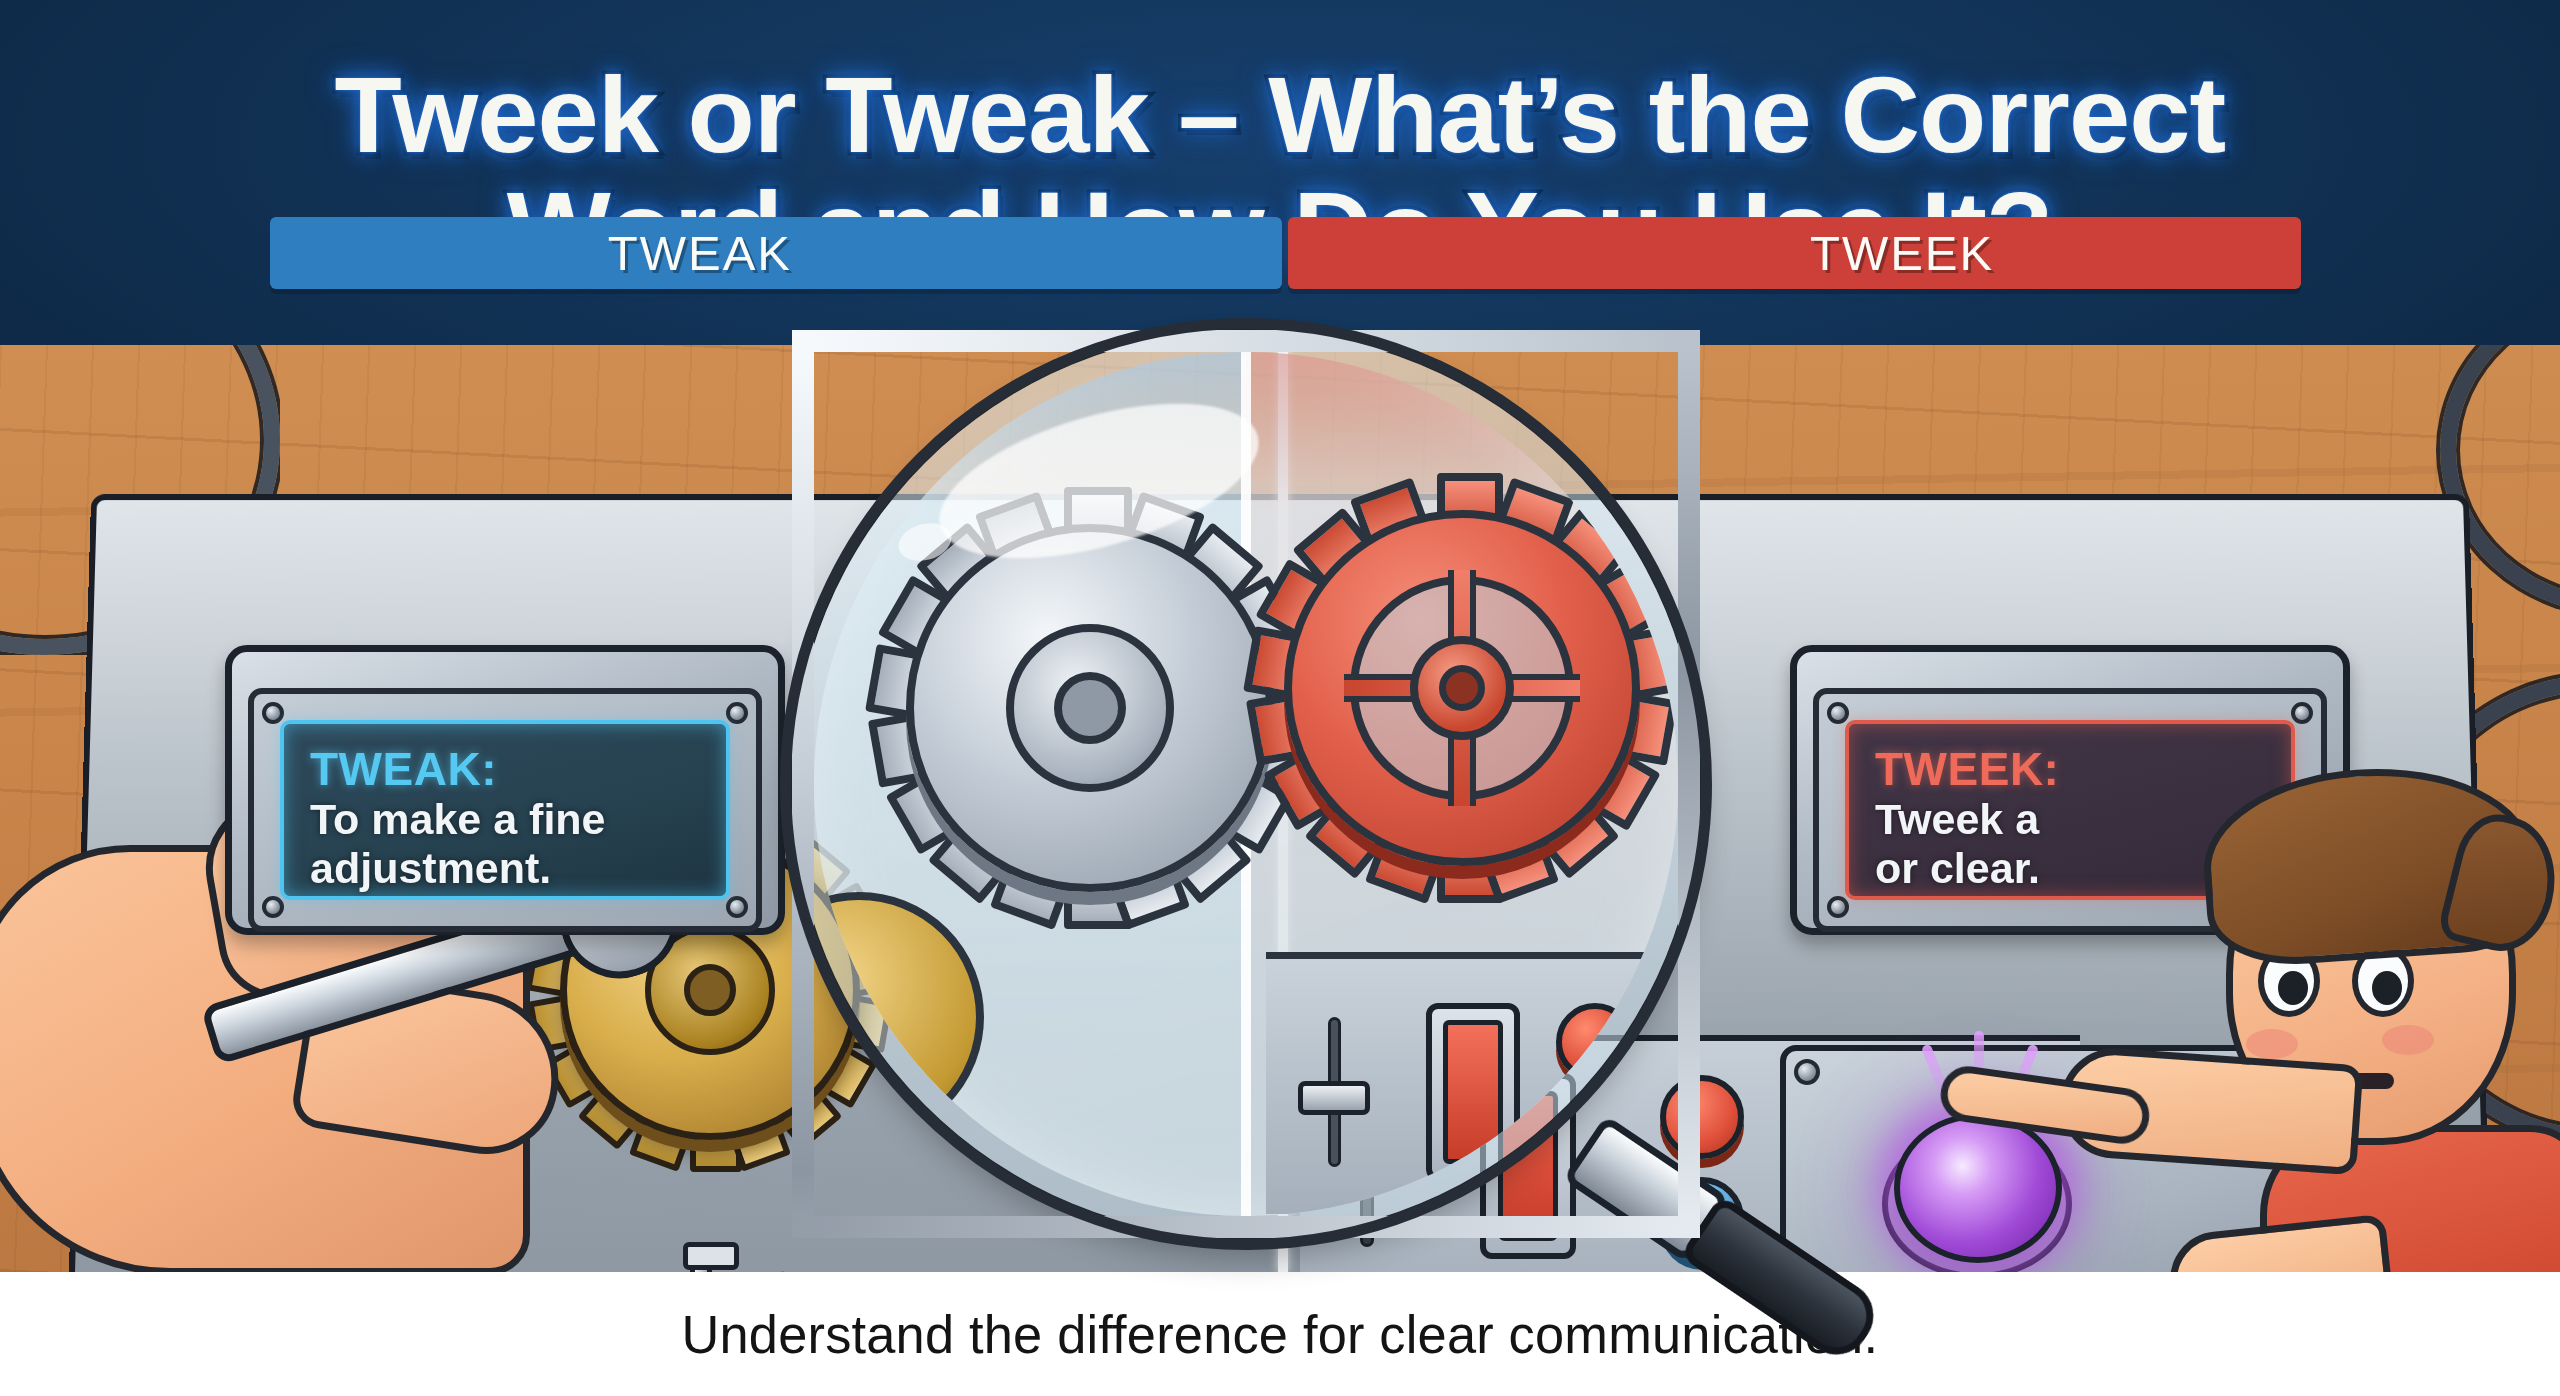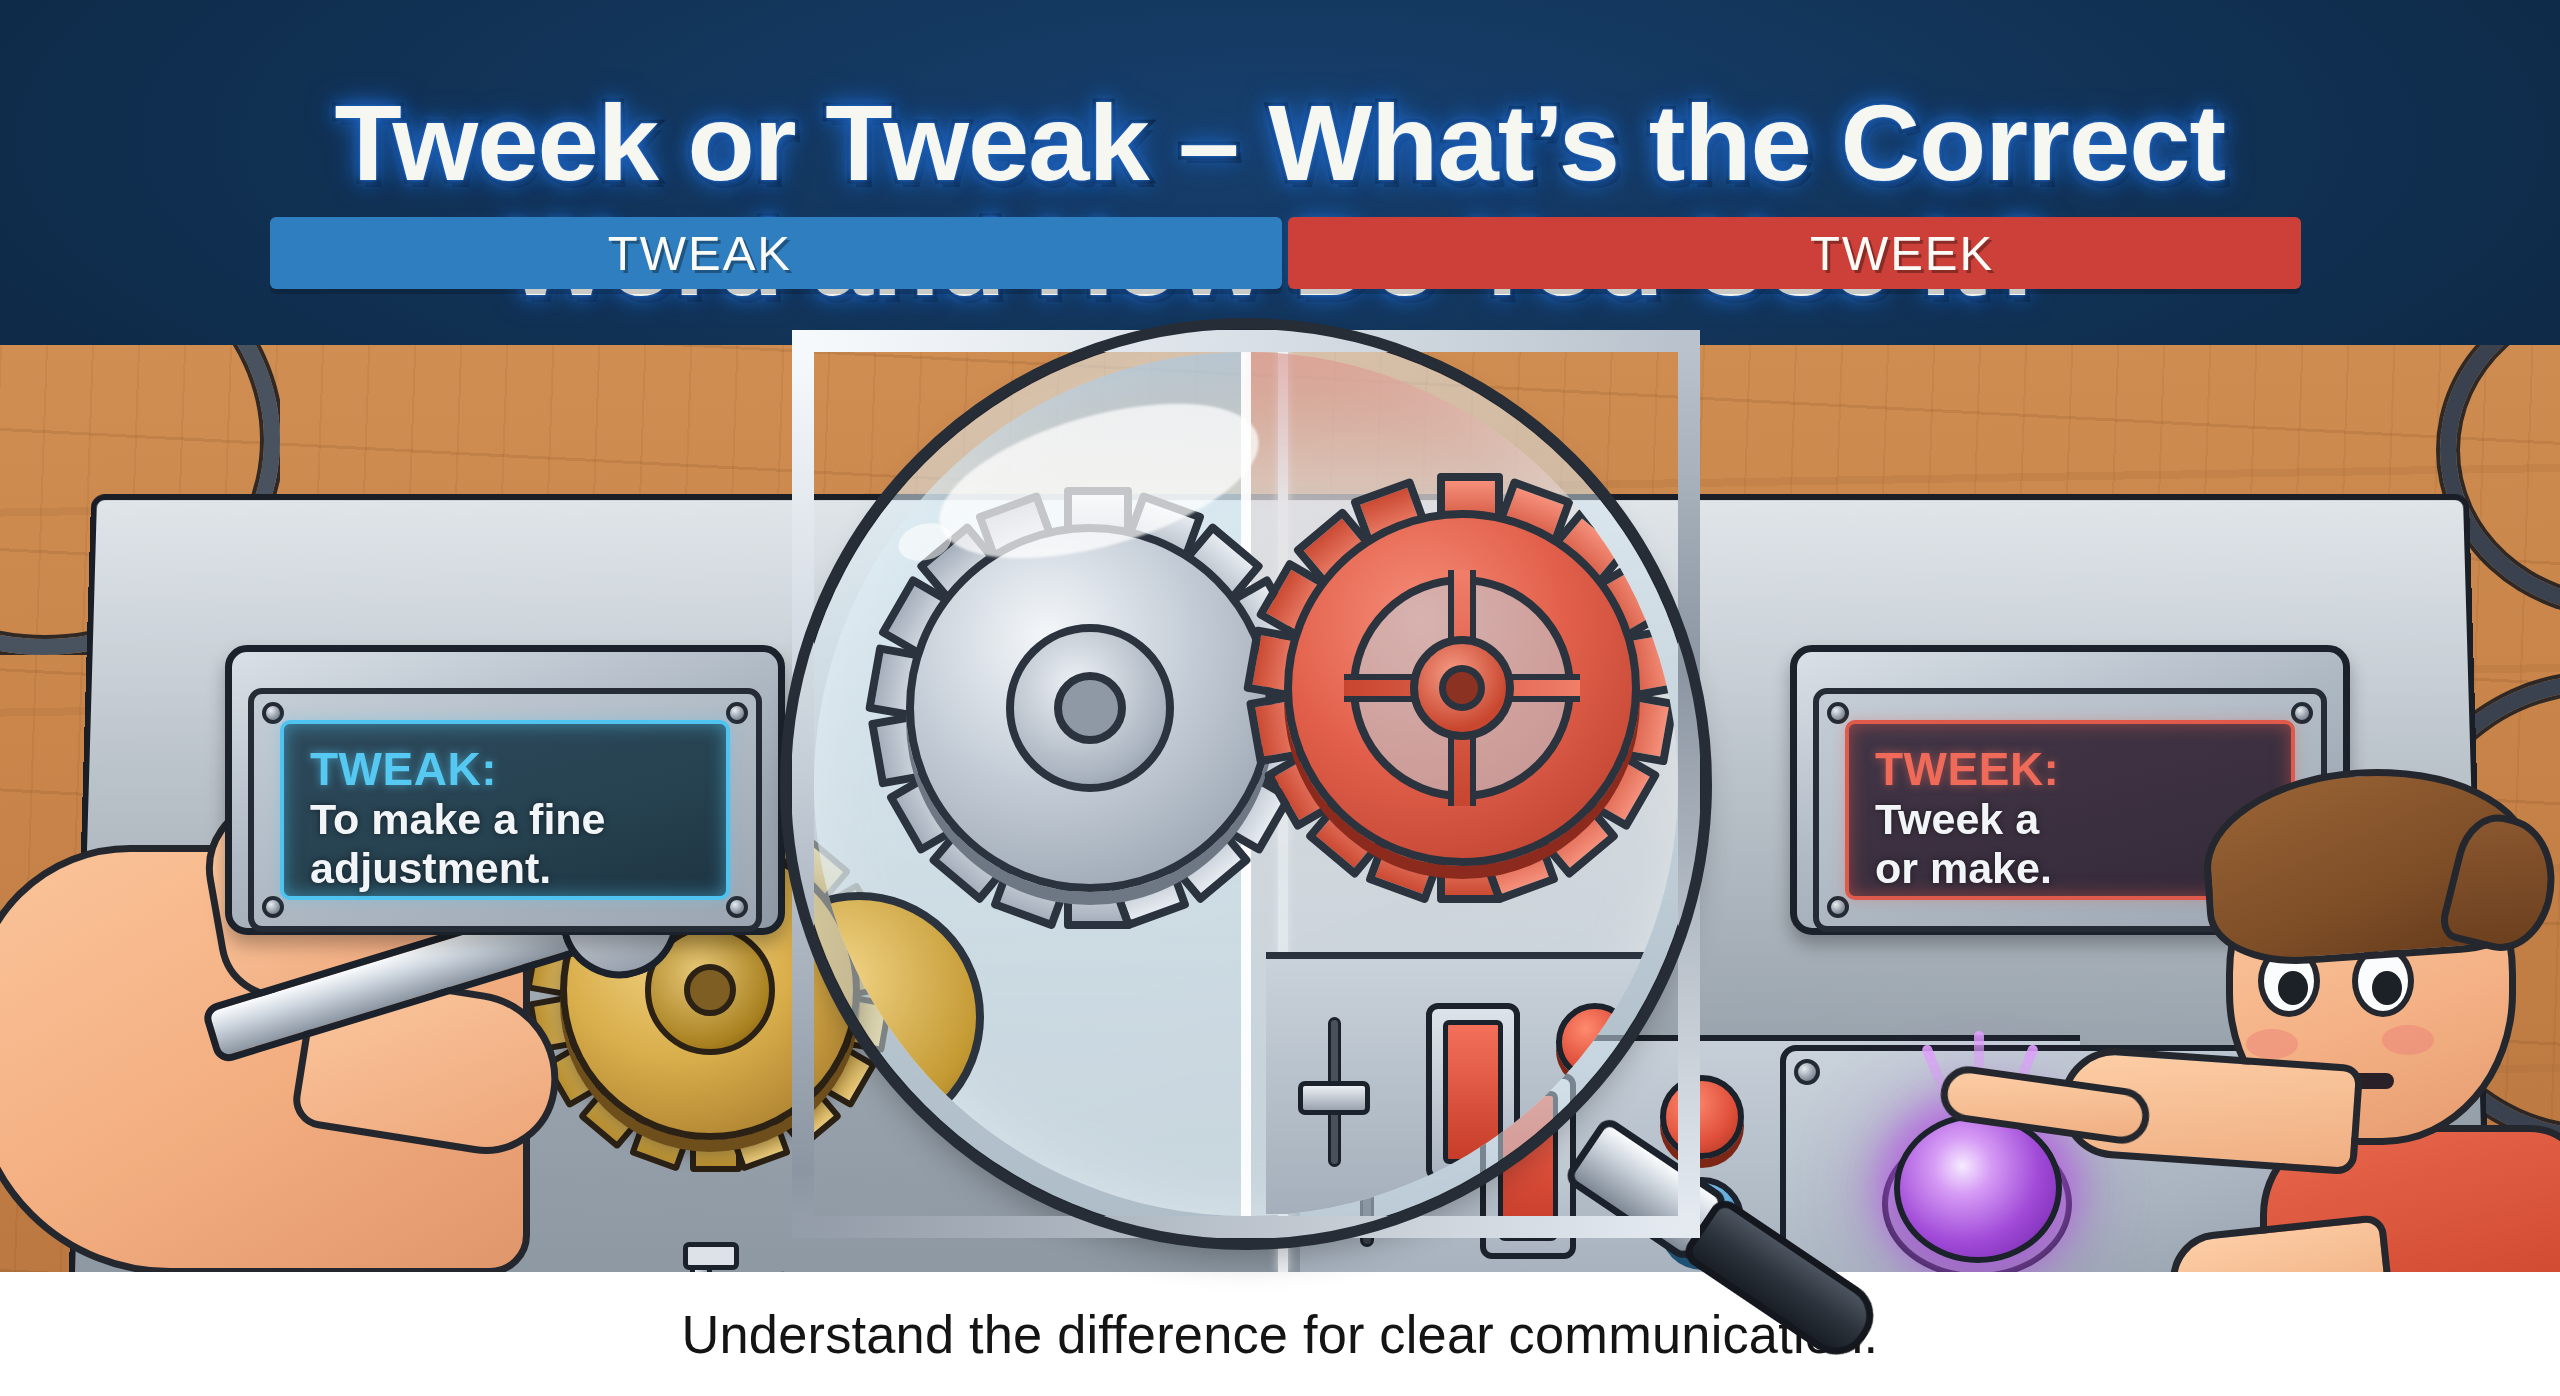--- a/index.html
+++ b/index.html
@@ -16,21 +16,20 @@
   .title-bar{
     position:absolute; left:0; top:0; width:2560px; height:345px;
     background:
       radial-gradient(ellipse 1400px 420px at 50% 40%, #17406E 0%, #123458 55%, #0E2A48 100%);
     overflow:hidden;
   }
   .title-inner{
     position:absolute; left:0; top:0; width:100%; height:100%;
     display:flex; flex-direction:column; align-items:center; justify-content:center;
     gap:2px;
-    margin-top:28px;
   }
   .title-line{
     font-weight:900;
     font-size:108px;
     line-height:1.04;
     letter-spacing:-1px;
     color:#f7f7f2;
     text-align:center;
     white-space:nowrap;
     transform:scaleX(1.02);
@@ -627,21 +626,21 @@
 
     <div class="bezel" id="bezel-right">
       <div class="bezel-inner">
         <div class="screw tl"></div>
           <div class="screw tr"></div>
         <div class="screw bl"></div>
           <div class="screw br"></div>
         <div class="screen red">
           <div class="scr-term red">TWEEK:</div>
           <div class="scr-def">Tweek a</div>
-          <div class="scr-def">or make.</div>
+          <div class="scr-def">or clear.</div>
         </div>
       </div>
     </div>
   </div>
 
   <div class="banner left">
     <span>TWEAK</span>
   </div>
   <div class="banner right">
     <span>TWEEK</span>

